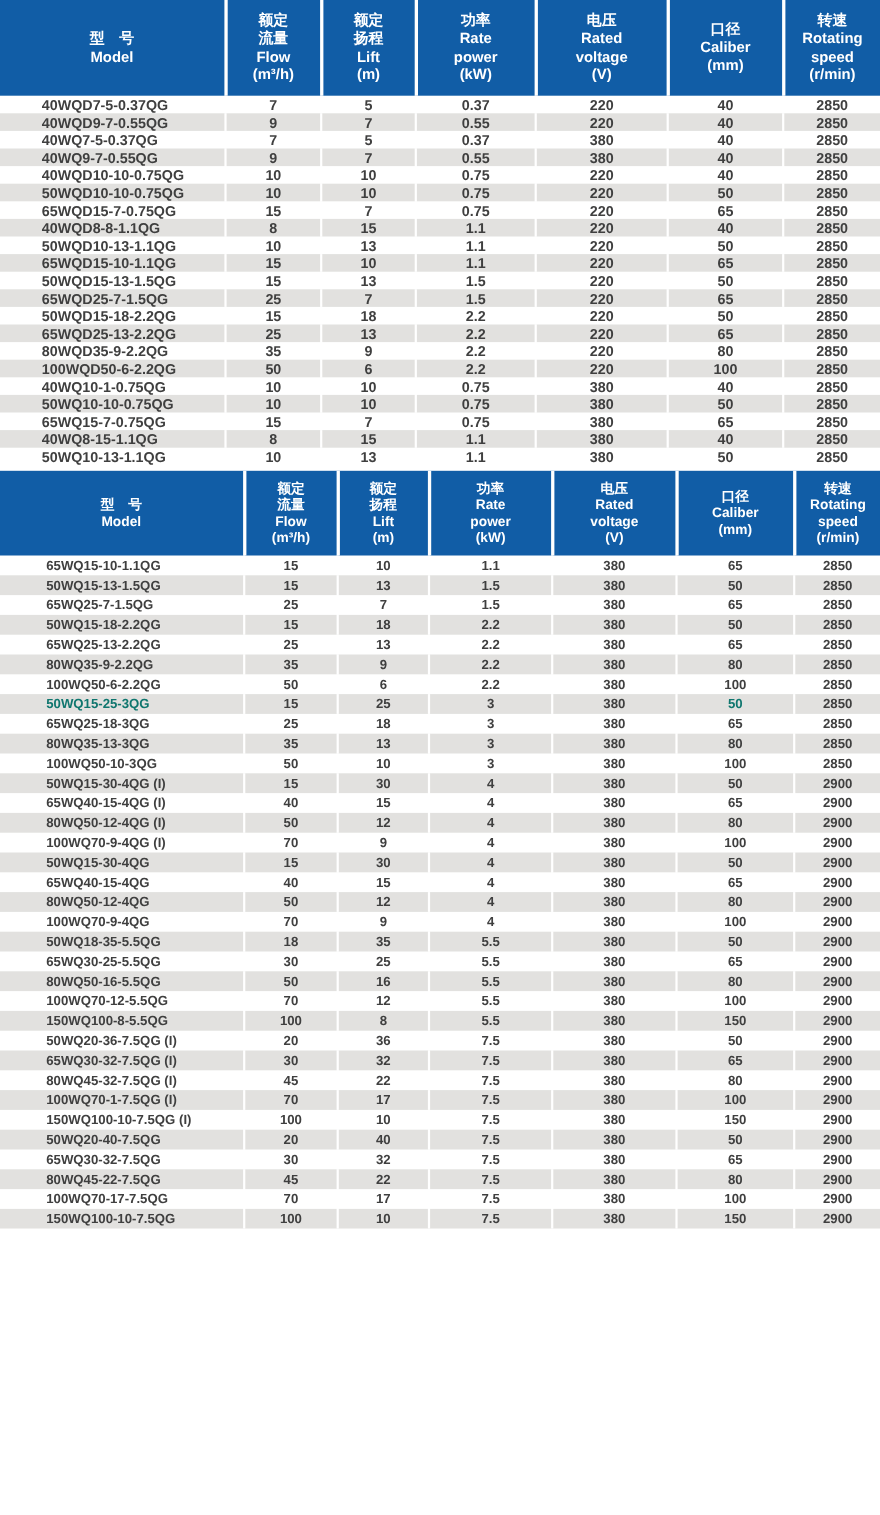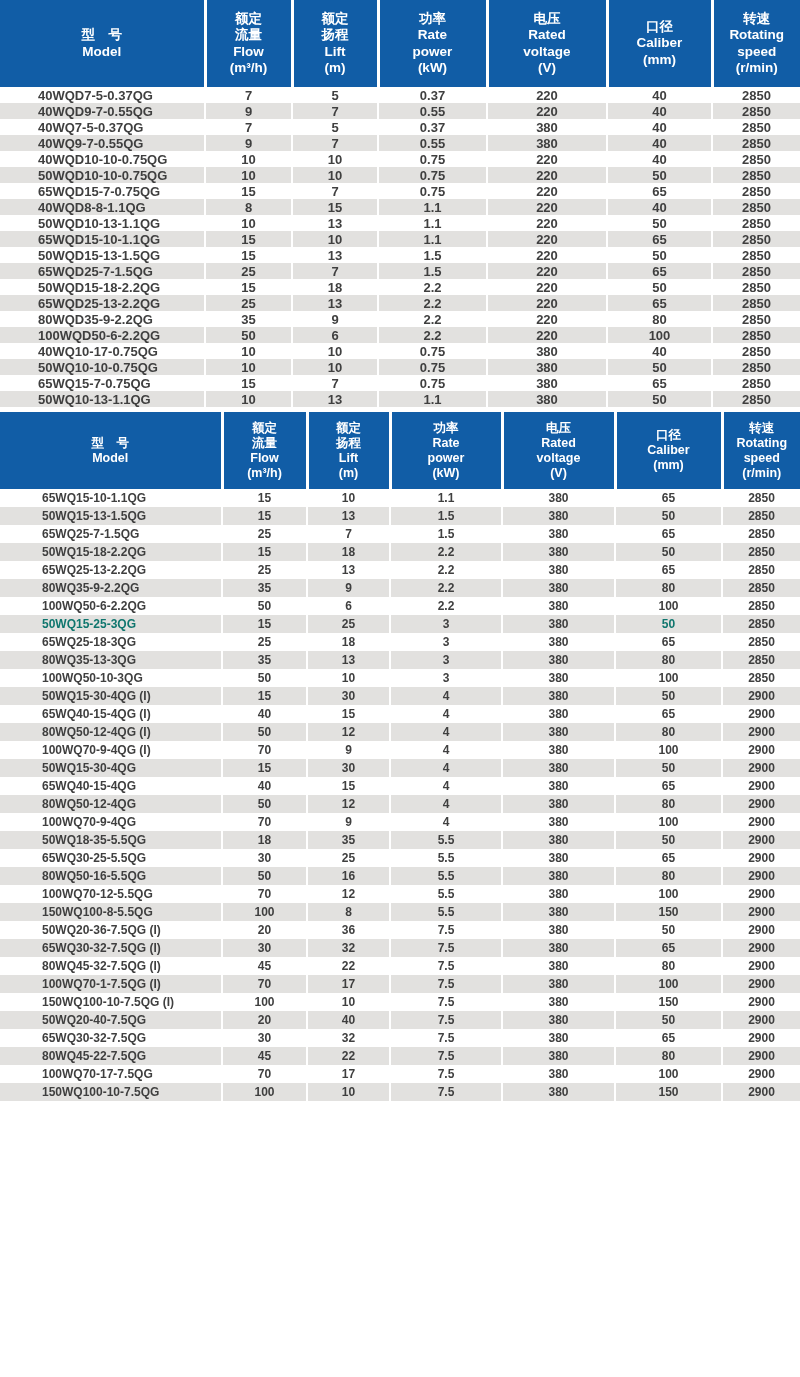--- a/index.html
+++ b/index.html
@@ -234,21 +234,21 @@
         <tr>
           <td class="model">100WQD50-6-2.2QG</td>
           <td>50</td>
           <td>6</td>
           <td>2.2</td>
           <td>220</td>
           <td>100</td>
           <td>2850</td>
         </tr>
         <tr>
-          <td class="model">40WQ10-17-0.75QG</td>
+          <td class="model">40WQ10-1-0.75QG</td>
           <td>10</td>
           <td>10</td>
           <td>0.75</td>
           <td>380</td>
           <td>40</td>
           <td>2850</td>
         </tr>
         <tr>
           <td class="model">50WQ10-10-0.75QG</td>
           <td>10</td>
@@ -258,20 +258,29 @@
           <td>50</td>
           <td>2850</td>
         </tr>
         <tr>
           <td class="model">65WQ15-7-0.75QG</td>
           <td>15</td>
           <td>7</td>
           <td>0.75</td>
           <td>380</td>
           <td>65</td>
+          <td>2850</td>
+        </tr>
+        <tr>
+          <td class="model">40WQ8-15-1.1QG</td>
+          <td>8</td>
+          <td>15</td>
+          <td>1.1</td>
+          <td>380</td>
+          <td>40</td>
           <td>2850</td>
         </tr>
         <tr>
           <td class="model">50WQ10-13-1.1QG</td>
           <td>10</td>
           <td>13</td>
           <td>1.1</td>
           <td>380</td>
           <td>50</td>
           <td>2850</td>

